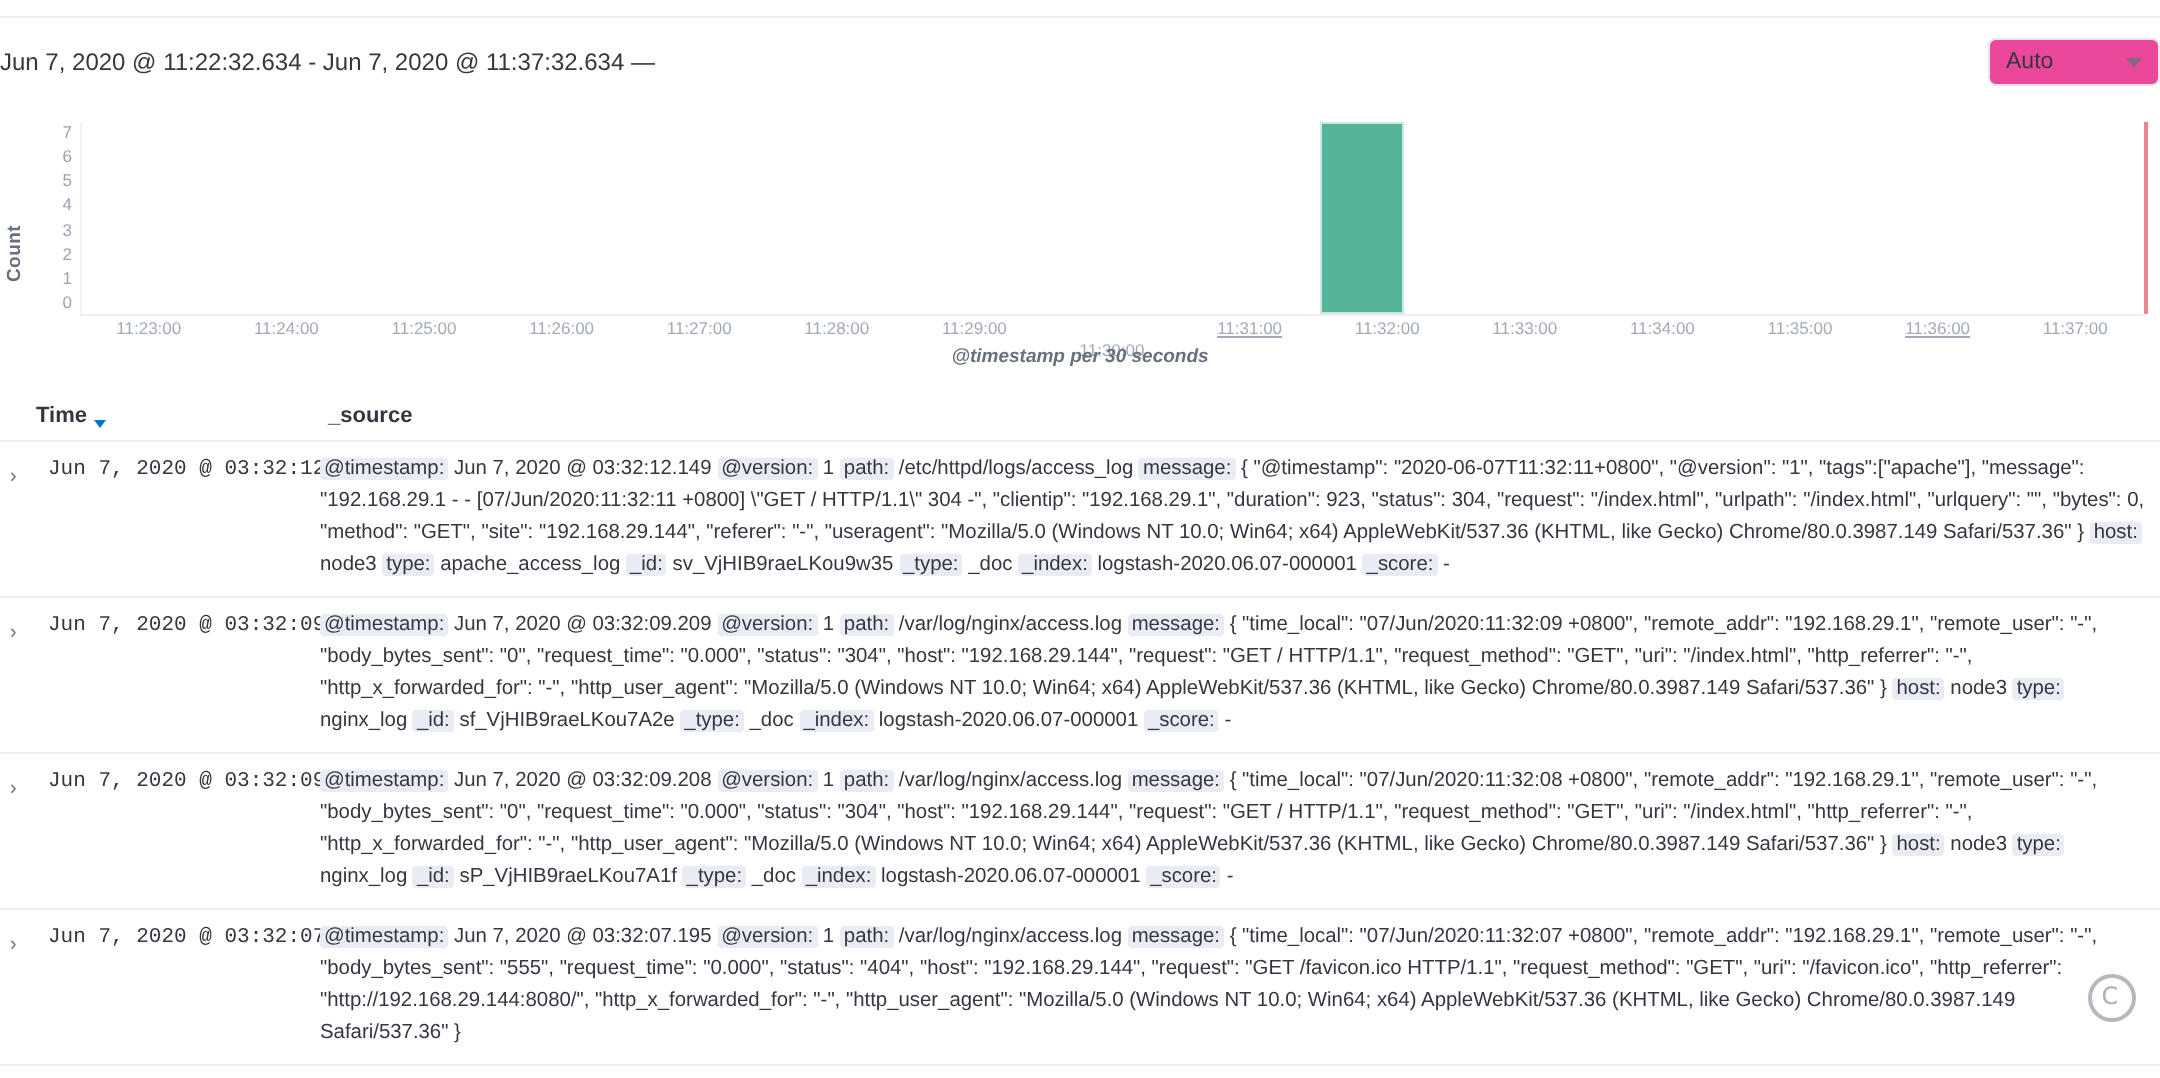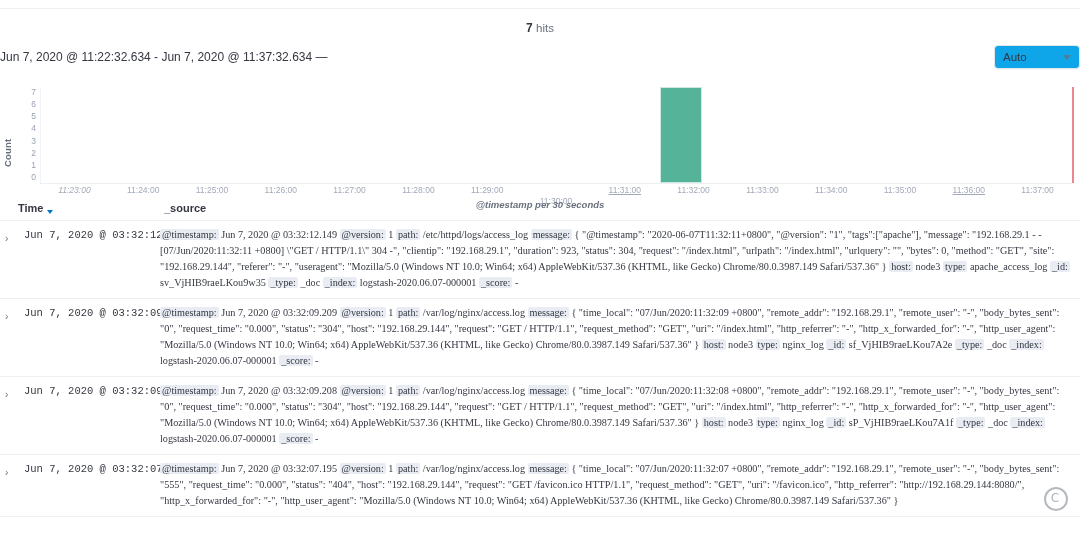--- a/index.html
+++ b/index.html
@@ -47,21 +47,21 @@
     align-items: center;
     justify-content: space-between;
     gap: 8px;
   }
   .range-text { color: #343741; font-size: 12px; }
   .interval-select {
     width: 86px;
     height: 24px;
     border: 1px solid #e3e6ec;
     border-radius: 4px;
-    background: #0ea5e9;
+    background: #ec4899;
     display: flex;
     align-items: center;
     justify-content: space-between;
     padding: 0 8px;
     font-size: 11.5px;
     color: #343741;
     box-sizing: border-box;
     box-shadow: 0 1px 1px rgba(0,0,0,0.02);
   }
   .chev {
@@ -213,21 +213,21 @@
     font-family: "Liberation Mono", monospace;
     font-size: 10.5px;
     color: #343741;
     line-height: 16px;
     padding-left: 8px;
     box-sizing: border-box;
     white-space: nowrap;
   }
   .source-cell {
     flex: 1 1 auto;
-    font-family: Liberation Serif, serif;
+    font-family: Liberation Sans, sans-serif;
     font-size: 10.2px;
     line-height: 16px;
     color: #343741;
     padding-right: 6px;
     word-break: break-word;
   }
   .fkey {
     background: #e9edf3;
     color: #343741;
     padding: 0 2px;
@@ -261,24 +261,20 @@
     text-align: center;
   }
 </style>
 </head>
 <body>
 
 <div class="app">
 
   <div class="topbar"></div>
 
-  <div class="hits-line">
-    <span class="hits-count">7</span>
-    <span>hits</span>
-  </div>
 
   <div class="range-line">
     <span class="range-text">Jun 7, 2020 @ 11:22:32.634 - Jun 7, 2020 @ 11:37:32.634 —</span>
     <div class="interval-select">
       <span>Auto</span>
       <span class="chev"></span>
     </div>
   </div>
 
   <div class="chart-wrap">
@@ -294,21 +290,21 @@
         <div>0</div>
       </div>
     <div class="plot">
       <div class="bars">
           <div class="bar" style="background: rgb(84, 179, 153); height: 100%; left: 60%; width: 4.13333%;"></div>
         </div>
       <div class="edge-marker"></div>
     </div>
     <div class="x-axis-line"></div>
     <div class="x-ticks">
-        <div class="x-tick" style="left: 3.33333%; font-style: italic;">11:23:00</div>
+        <div class="x-tick" style="left: 3.33333%;">11:23:00</div>
         <div class="x-tick" style="left: 10%; text-align: right;">11:24:00</div>
         <div class="x-tick" style="left: 16.6667%;">11:25:00</div>
         <div class="x-tick" style="left: 23.3333%;">11:26:00</div>
         <div class="x-tick" style="left: 30%; text-align: right;">11:27:00</div>
         <div class="x-tick" style="left: 36.6667%;">11:28:00</div>
         <div class="x-tick" style="left: 43.3333%;">11:29:00</div>
         <div class="x-tick" style="left: 50%; margin-top: 11px;">11:30:00</div>
         <div class="x-tick" style="left: 56.6667%; text-decoration: underline;">11:31:00</div>
         <div class="x-tick" style="left: 63.3333%;">11:32:00</div>
         <div class="x-tick" style="left: 70%;">11:33:00</div>

